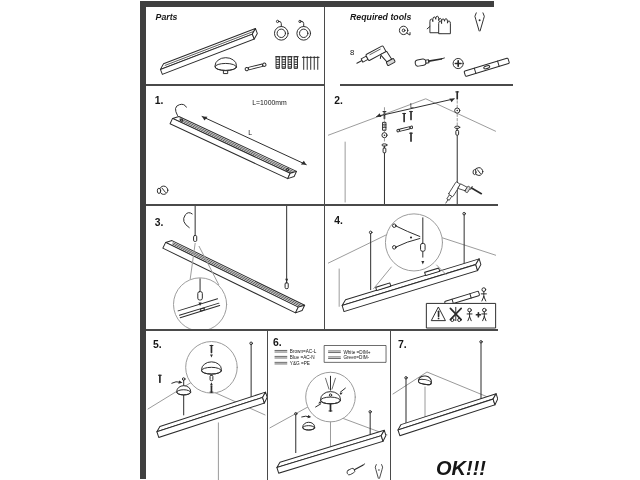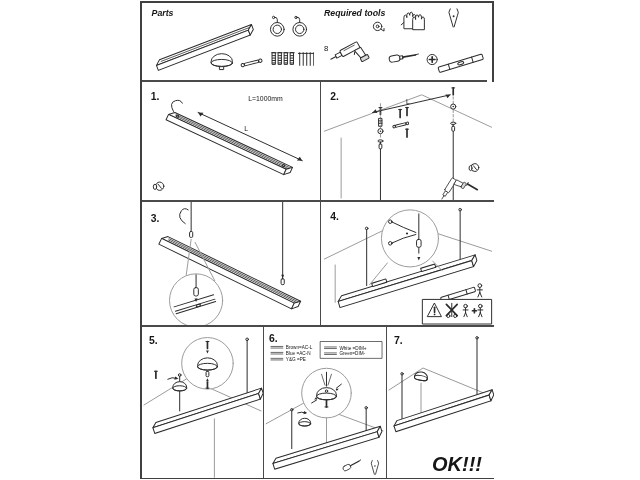--- a/index.html
+++ b/index.html
@@ -1,19 +1,19 @@
 <!DOCTYPE html>
 <html><head>
 <meta charset="utf-8">
 <style>
   html,body{margin:0;padding:0}
   body{width:640px;height:480px;background:#ffffff;position:relative;
        font-family:"Liberation Sans",sans-serif;overflow:hidden}
   .frame{position:absolute;left:140px;top:1px;width:354px;height:478px;
-         border:2px solid #404040;box-sizing:border-box;background:#fff}
+         border:6px solid #404040;box-sizing:border-box;background:#fff}
   .panel{position:absolute;box-sizing:border-box;overflow:hidden;background:#fff}
   .b-r{border-right:1px solid #4a4a4a}
   .b-b{border-bottom:2px solid #4a4a4a}
   svg.art{display:block;width:100%;height:100%}
   
   .art path,.art line,.art rect,.art polygon,.art polyline,.art circle,.art ellipse{
       fill:none;stroke:#2b2b2b;stroke-width:1;stroke-linecap:round;stroke-linejoin:round}
   .art .f{fill:#ffffff}
   .art .g{fill:#d9d9d9}
   .art .blk{fill:#2b2b2b;stroke:none}
@@ -123,21 +123,21 @@
             <line x1="-1.4" x2="1.4" y1="0.7" y2="0.7"></line>
           </g>
         <g class="thick" transform="translate(14.4,0)">
             <line y2="13"></line>
             <line x1="-1.4" x2="1.4" y1="0.7" y2="0.7"></line>
           </g>
       </g>
     </svg>
   </div>
 
-  <div class="panel b-b" style="left:172px;top:0;width:173px;height:79px">
+  <div class="panel b-b" style="left:194px;top:0;width:173px;height:79px">
     <svg class="art" viewBox="0 0 173 79">
       <text class="t-title" x="8" y="13">Required tools</text>
 
       <g transform="translate(63,24)">
         <circle class="f" r="4.3"></circle>
           <circle r="1.4"></circle>
           <path d="M3.2,2.8 l3.4,2 v-2.6"></path>
       </g>
 
       <g transform="translate(90,7)">

